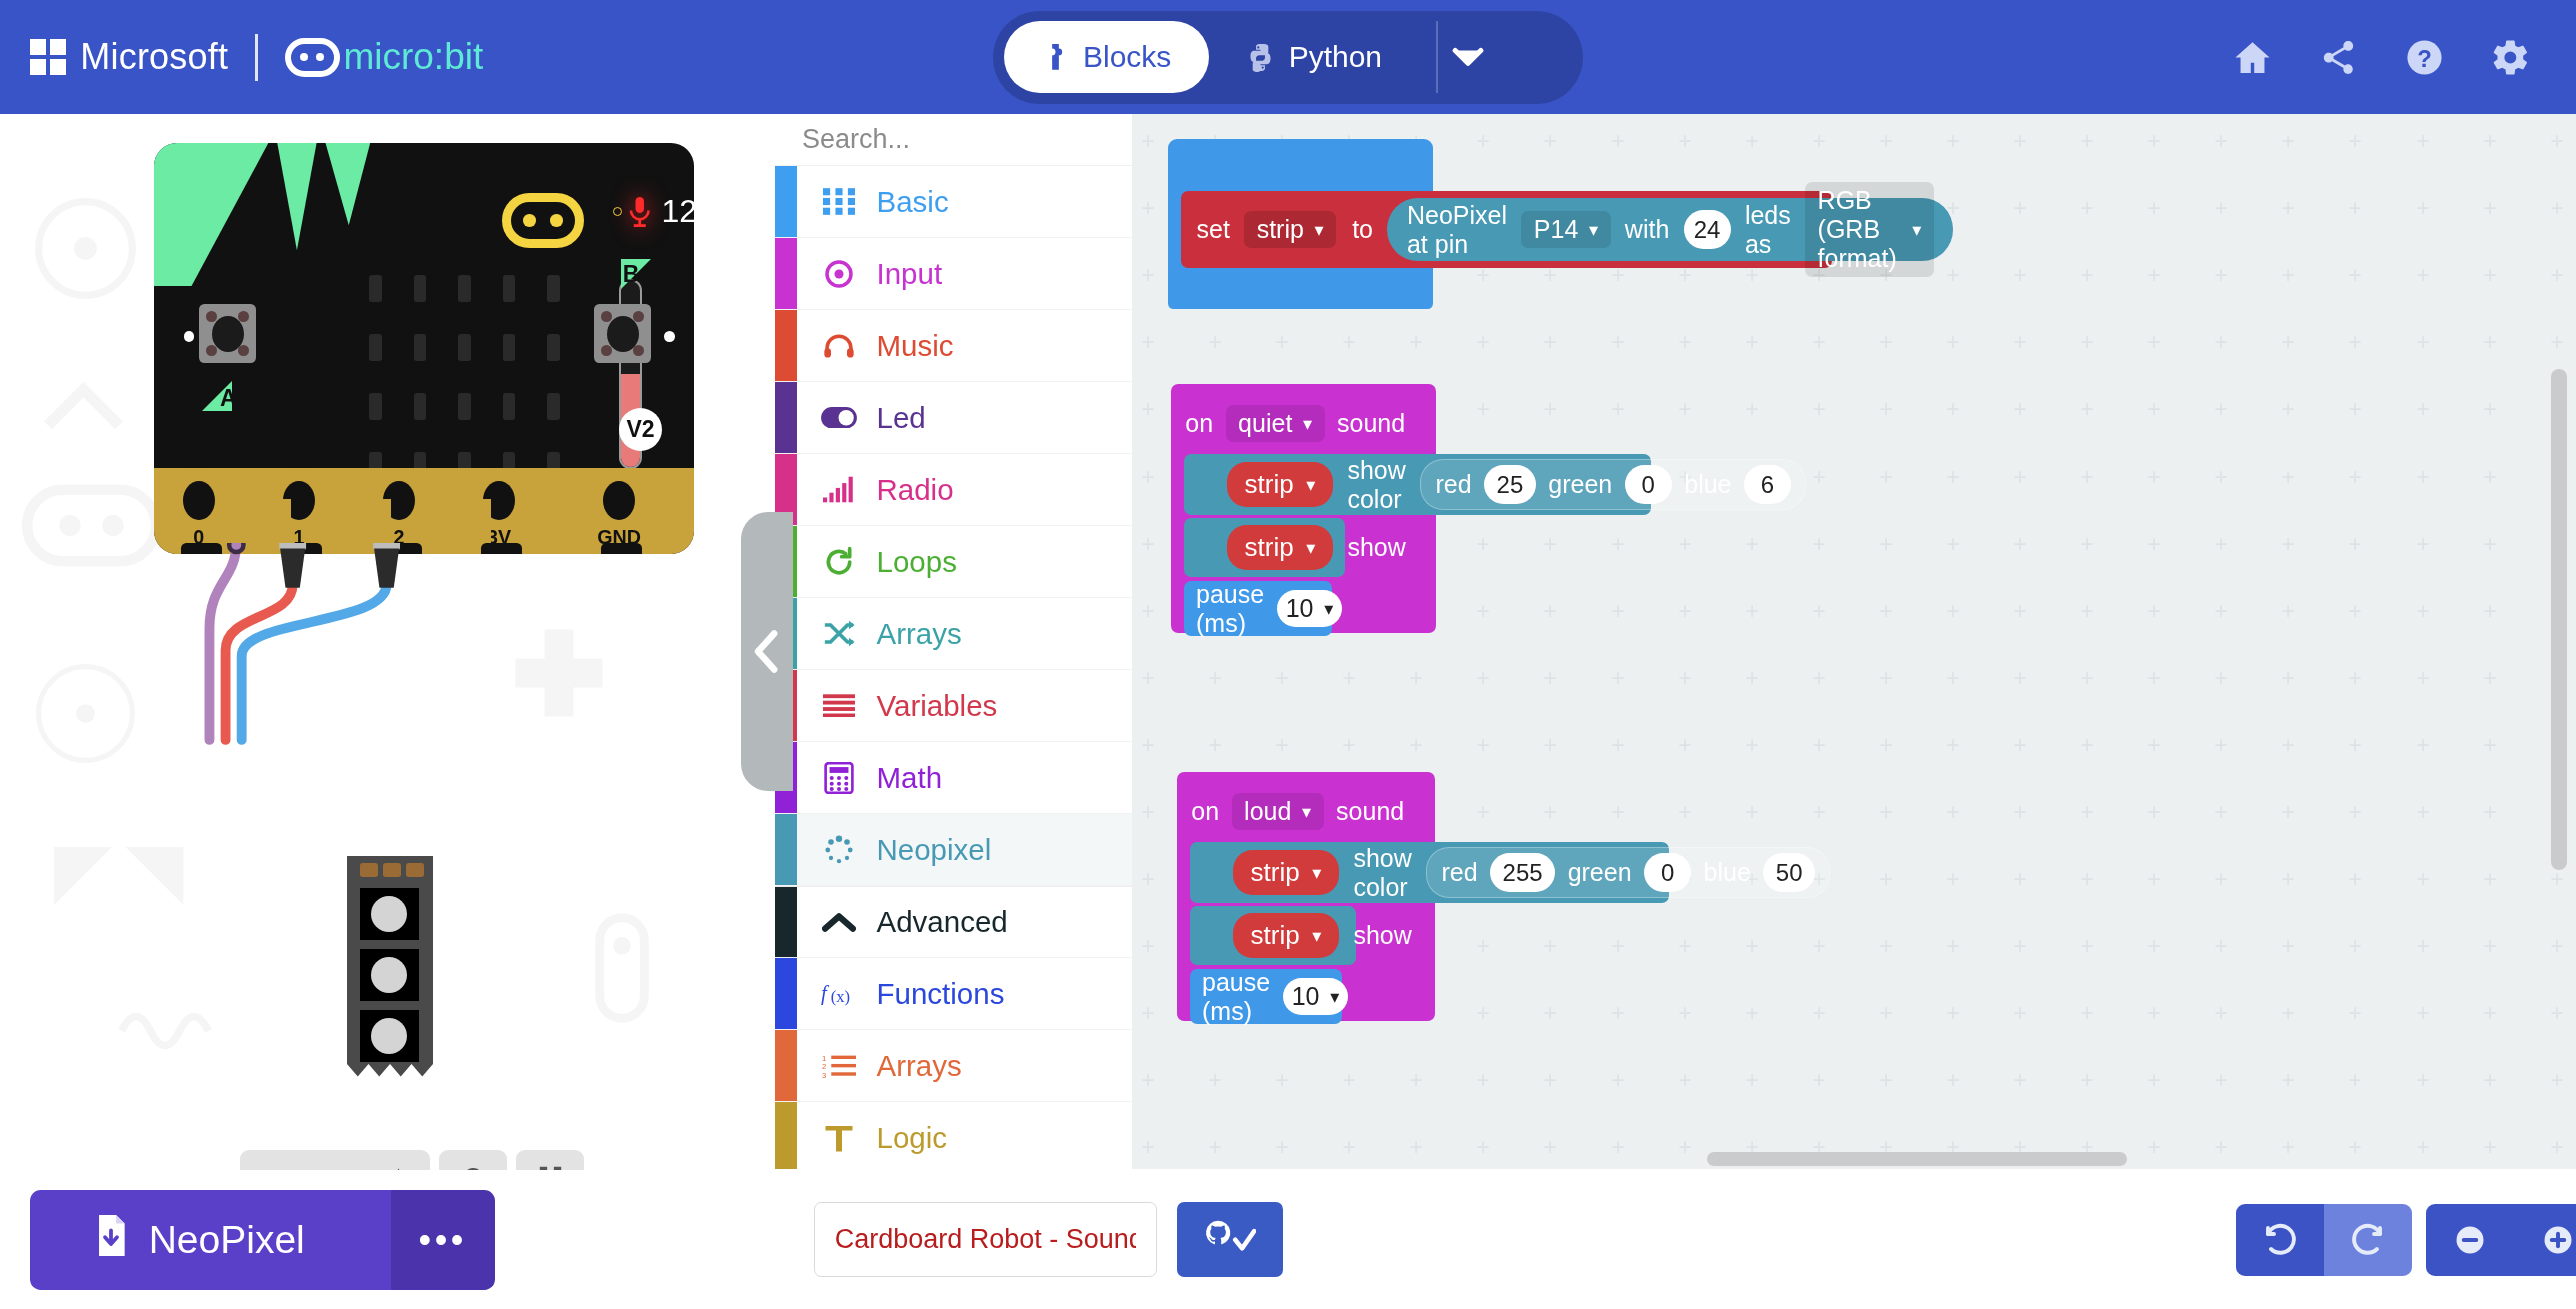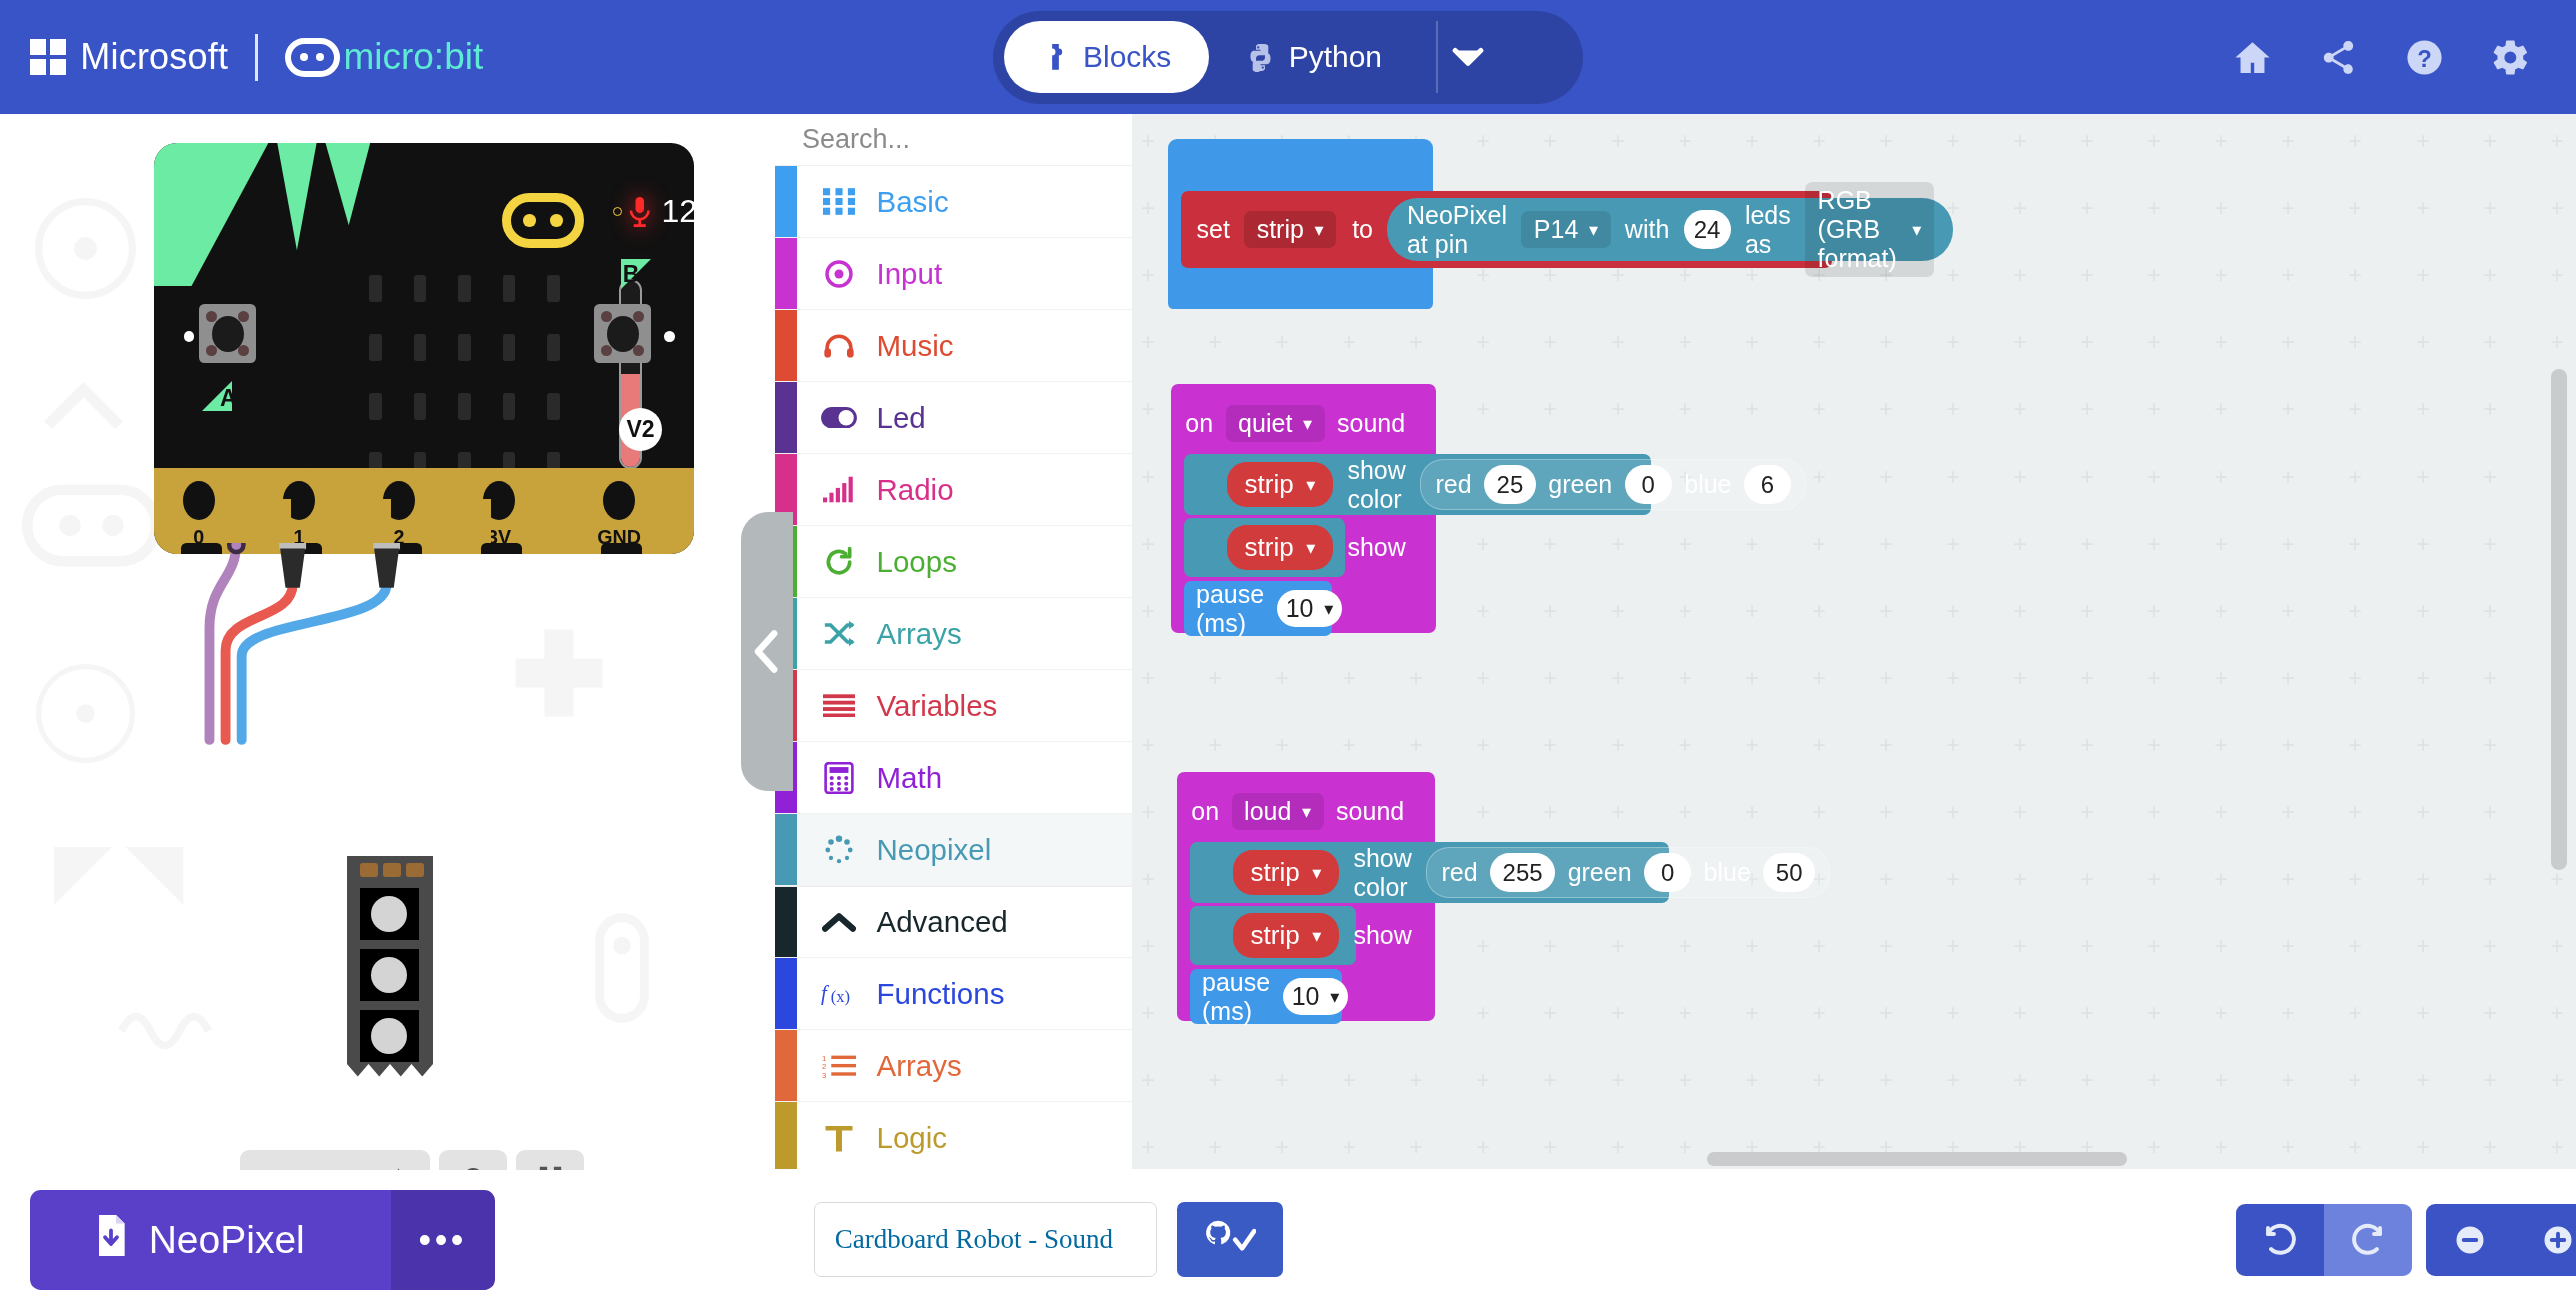--- a/index.html
+++ b/index.html
@@ -184,22 +184,22 @@
   
   .bottombar { position:absolute; left:0; top: 1170px; width: 2576px; height: 140px; background:#fff; }
   .dlgroup { position:absolute; left: 30px; top: 19.7px; height: 100px; display:flex;
     border-radius: 10.7px; overflow:hidden; cursor:pointer; }
   .dlmain { background:#5a40c8; color:#fff; display:flex; align-items:center; gap: 19.7px;
      padding: 0 86px 0 63px; font-size: 39px; }
   .dlmore { background:#4a33ab; width: 104px; display:flex; align-items:center; justify-content:center;
      color:#fff; font-size: 36px; letter-spacing: 3.6px; }
   .projname { position:absolute; left: 814px; top: 32px; width: 343px; height: 75px;
      border: 1.8px solid #d9d9d9; border-radius: 7.2px; display:flex; align-items:center; padding: 0 19.7px; }
-  .projname input { border:0; outline:0; width:100%; font-size: 27px; color:#0369a1;
-     font-family:Liberation Serif, serif; background:transparent;}
+  .projname input { border:0; outline:0; width:100%; font-size: 27px; color:#b91c1c;
+     font-family:Liberation Sans, sans-serif; background:transparent;}
   .ghbtn { position:absolute; left: 1177px; top: 32px; width: 106px; height: 75px; background:#3b5bc4;
      border-radius: 7.2px; display:flex; align-items:center; justify-content:center; gap:3.6px; cursor:pointer; }
   .brgroup { position:absolute; top: 34px; height: 72px; display:flex; border-radius: 9px; overflow:hidden; }
   .brbtn { width: 88px; display:flex; align-items:center; justify-content:center; cursor:pointer; }
   .undo { left: 2236px; }
   .zoom { left: 2426px; }
 </style>
 </head>
 <body>
 <div id="app">

